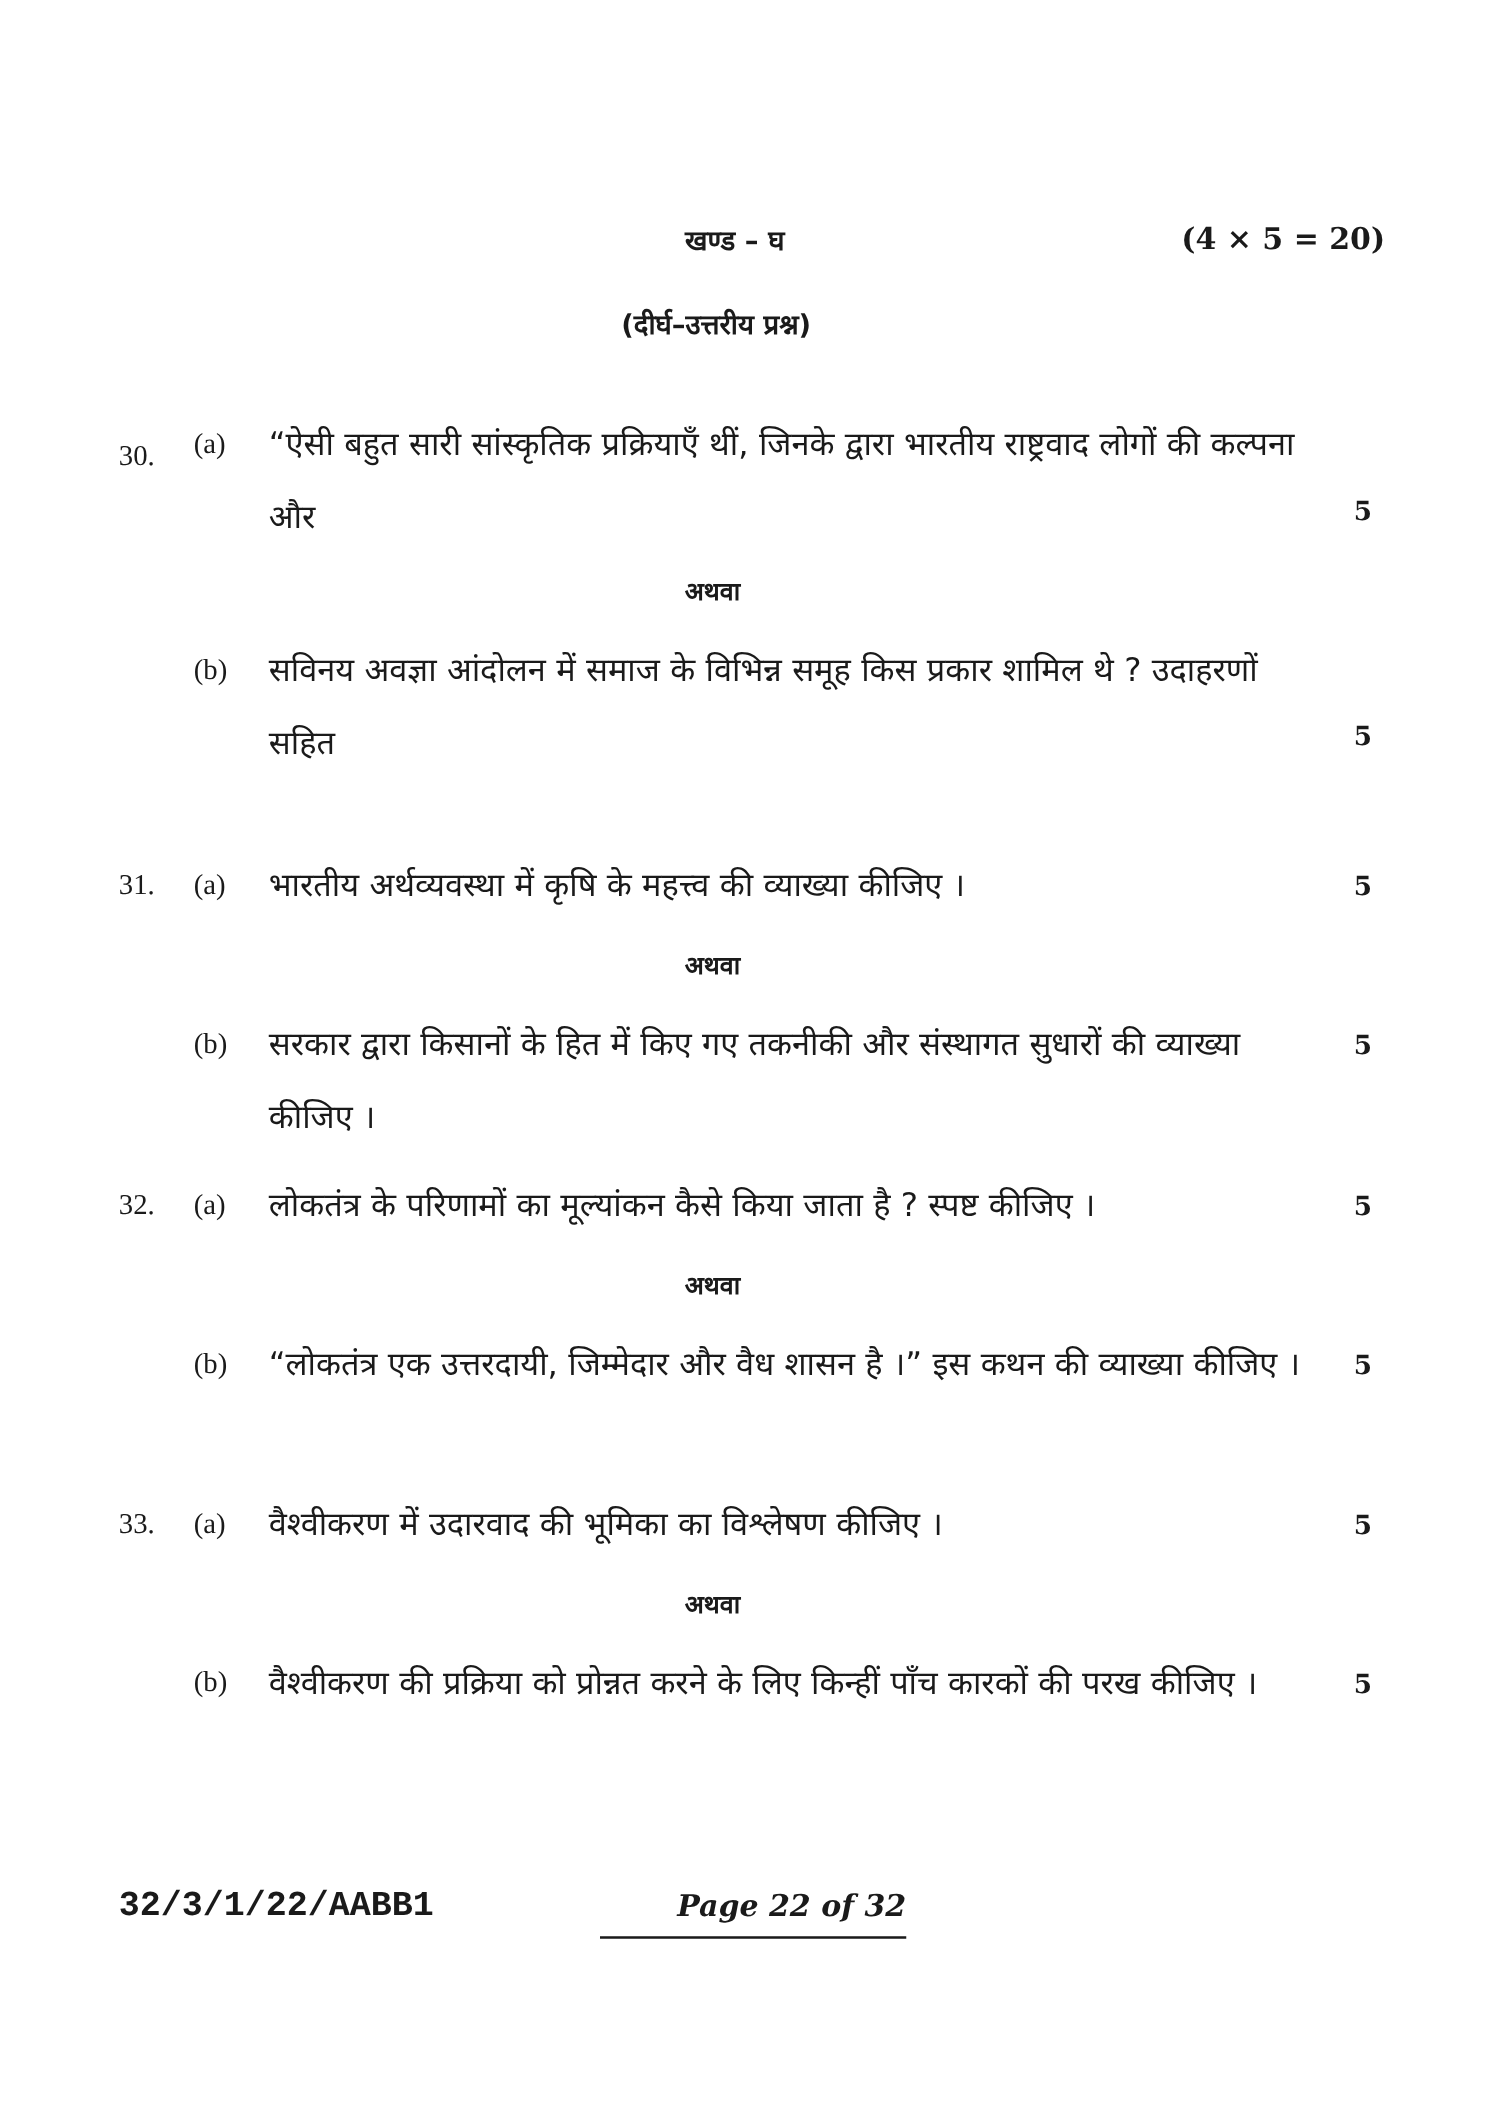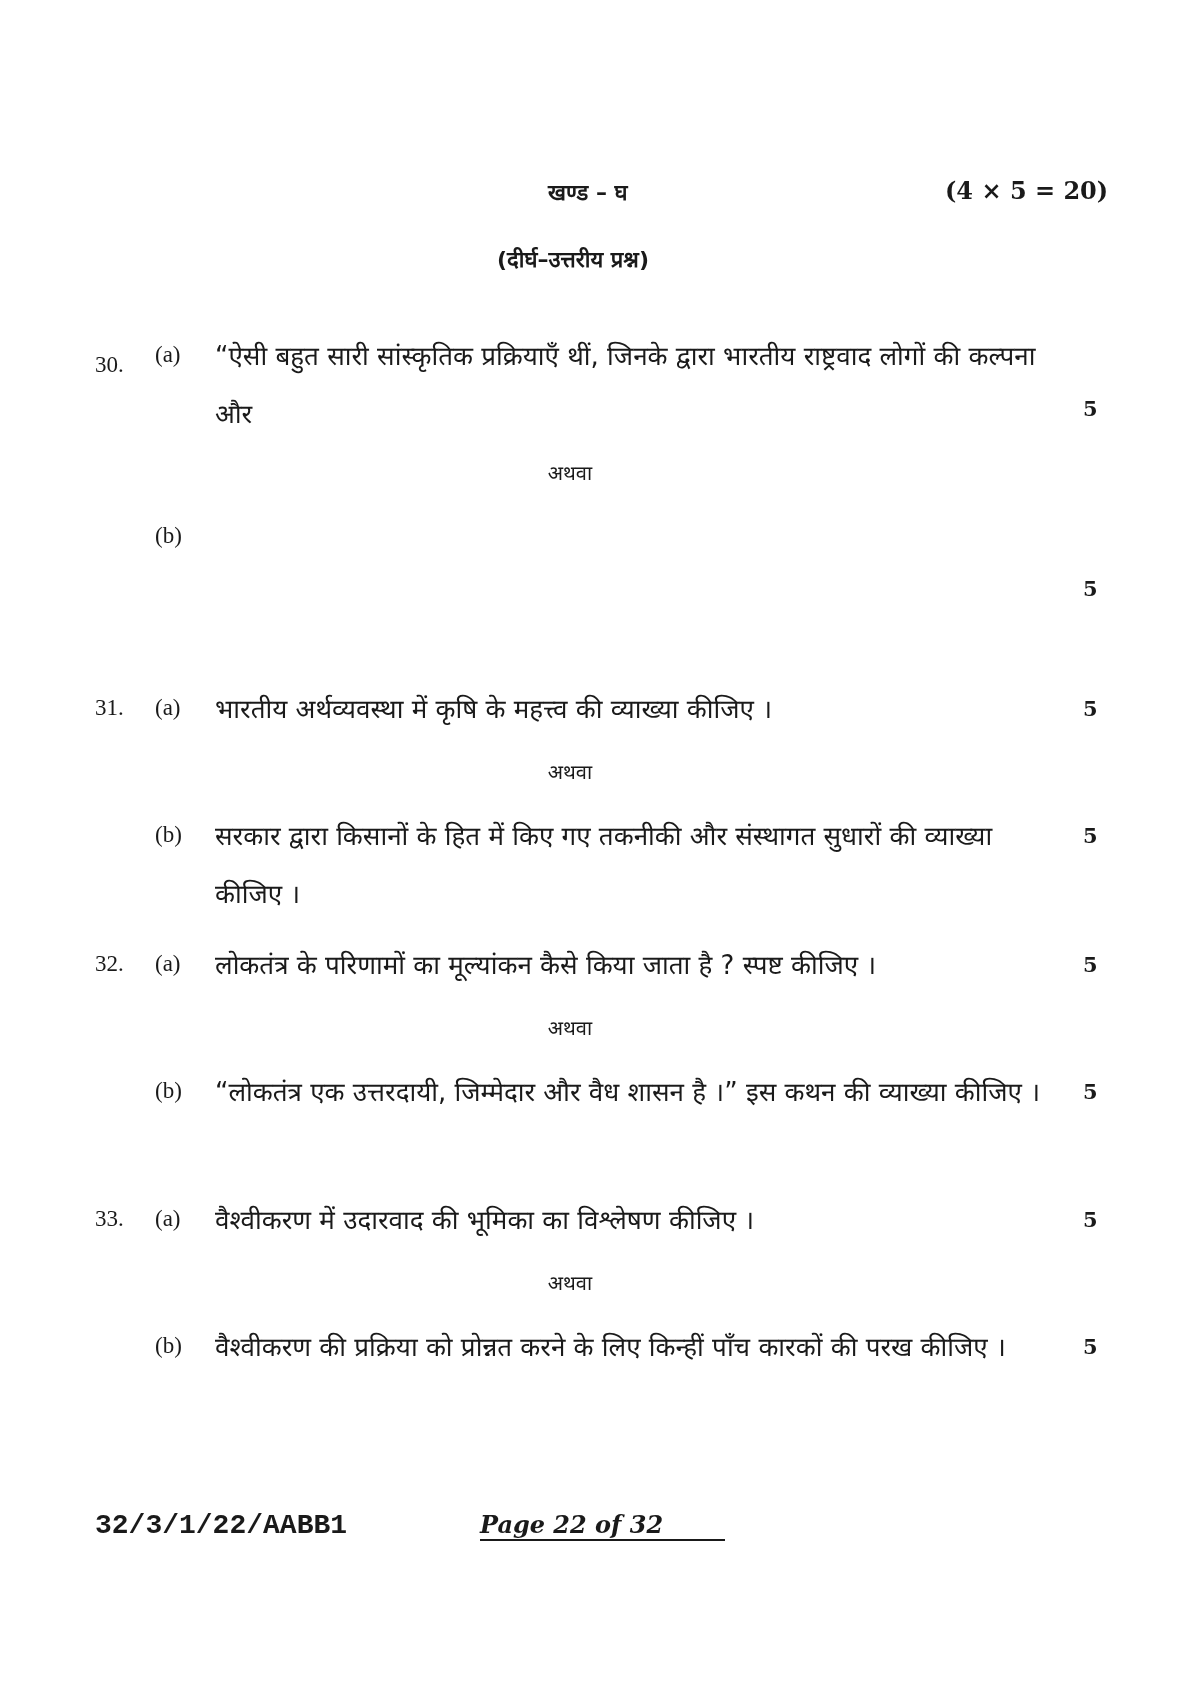--- a/index.html
+++ b/index.html
@@ -25,31 +25,31 @@
   }
   .qnum { left: 95px; }
   .qpart { left: 155px; }
   .qtext { left: 215px; font-size: 26px; line-height: 58px; width: 840px; }
   .marks {
     left: 1083px; font-size: 21px; font-weight: bold;
     font-family: "DejaVu Serif", "Liberation Serif", serif;
   }
   .or-label {
     left: 540px; width: 60px; text-align: center;
-    font-size: 20px; font-weight: normal;
+    font-size: 20px; font-weight: bold;
   }
   .footer-code {
     left: 95px; top: 1510px; font-size: 28px; font-weight: bold;
     font-family: Liberation Mono, monospace;
   }
   .footer-page {
-    left: 480px; top: 1510px; width: 245px; text-align: left;
+    left: 480px; top: 1510px; width: 245px; text-align: right;
     font-size: 24px; font-weight: bold; font-style: italic;
     font-family: "DejaVu Serif", "Liberation Serif", serif;
-    border-bottom: 2px solid #1a1a1a; 
+    border-bottom: 2px solid #1a1a1a; padding-bottom: 10px;
   }
 </style>
 </head>
 <body>
 
 <div class="abs section-title">खण्ड – घ</div>
 <div class="abs marks-total">(4 × 5 = 20)</div>
 <div class="abs subtitle">(दीर्घ–उत्तरीय प्रश्न)</div>
 
 <div>
@@ -57,20 +57,21 @@
   <div class="abs qpart" style="top:342px">(a)</div>
   <div class="abs qtext" style="top:327px">
     <div>“ऐसी बहुत सारी सांस्कृतिक प्रक्रियाएँ थीं, जिनके द्वारा भारतीय राष्ट्रवाद लोगों की कल्पना और</div>
   </div>
   <div class="abs marks" style="top:396px">5</div>
 
   <div class="abs or-label" style="top:459px">अथवा</div>
 
   <div class="abs qpart" style="top:523px">(b)</div>
   <div class="abs qtext" style="top:508px">
+    <div>सविनय अवज्ञा आंदोलन में समाज के विभिन्न समूह किस प्रकार शामिल थे ? उदाहरणों सहित</div>
   </div>
   <div class="abs marks" style="top:576px">5</div>
 </div>
 
 <div>
   <div class="abs qnum" style="top:695px">31.</div>
   <div class="abs qpart" style="top:695px">(a)</div>
   <div class="abs qtext" style="top:680px">
     <div>भारतीय अर्थव्यवस्था में कृषि के महत्त्व की व्याख्या कीजिए ।</div>
   </div>

